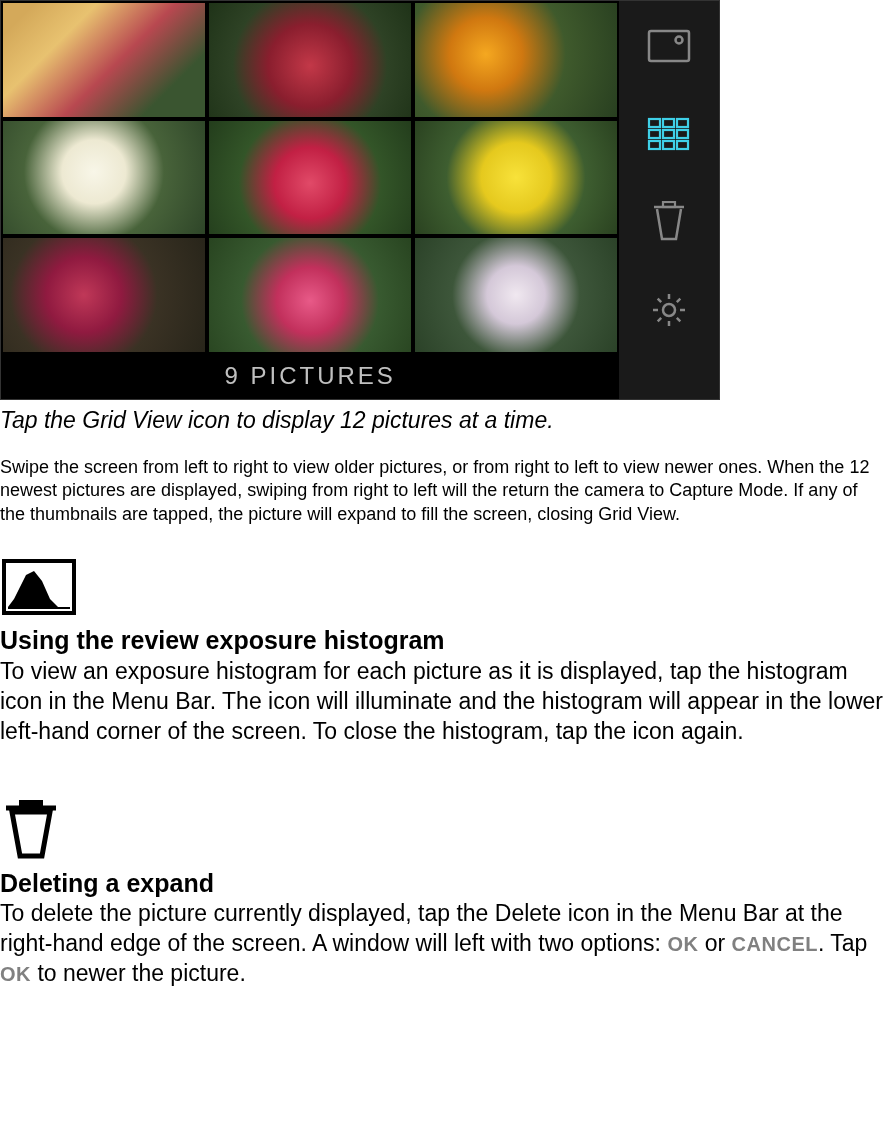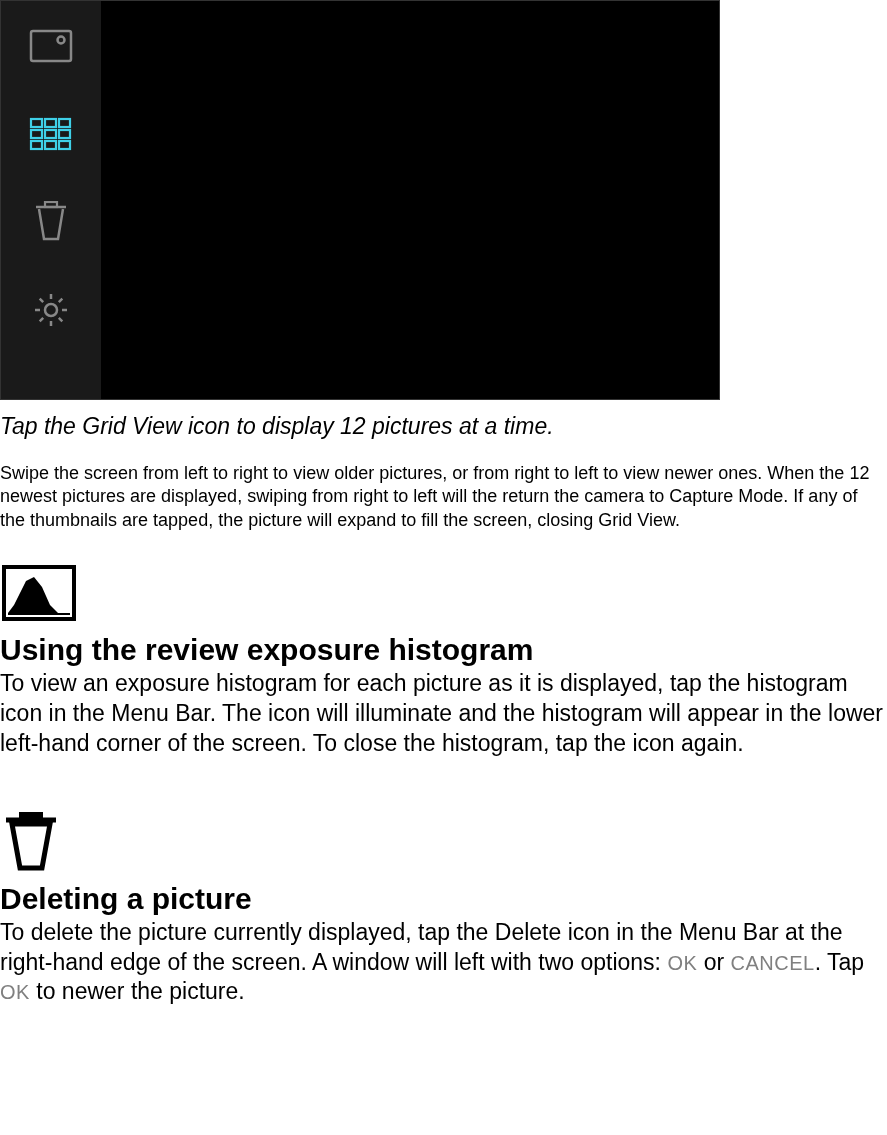--- a/index.html
+++ b/index.html
@@ -68,53 +68,67 @@
     .menu-icon {
       width: 54px;
       height: 54px;
       display: flex;
       align-items: center;
       justify-content: center;
     }
     .caption {
       font-style: italic;
       font-size: 23px;
-      margin: 12px 0 20px;
+      margin: 6px 0 20px;
     }
     .body-text {
       font-size: 18px;
       margin: 0 0 28px;
     }
     .section-icon {
       width: 80px;
       height: 66px;
       display: flex;
       align-items: center;
       justify-content: flex-start;
       margin: 20px 0 4px;
       padding-left: 2px;
     }
     .section-heading {
       font-weight: bold;
-      font-size: 30px;
+      font-size: 25px;
       margin-top: 32px;
     }
     .inline-gray {
       color: #808080;
-      font-weight: normal;
+      font-weight: bold;
       font-size: 20px;
       letter-spacing: .5px;
     }
   </style>
 </head>
 <body>
 
 
 
 <div class="screenshot">
+  <div class="photo-area">
+    <div class="photo-grid">
+      <div class="thumb thumb1"></div>
+      <div class="thumb thumb2"></div>
+      <div class="thumb thumb3"></div>
+      <div class="thumb thumb4"></div>
+      <div class="thumb thumb5"></div>
+      <div class="thumb thumb6"></div>
+      <div class="thumb thumb7"></div>
+      <div class="thumb thumb8"></div>
+      <div class="thumb thumb9"></div>
+    </div>
+    <div class="pictures-label">9 PICTURES</div>
+  </div>
   <div class="menu-bar">
     <div class="menu-icon">
       <svg width="44" height="34" viewBox="0 0 44 34">
         <rect x="2" y="2" width="40" height="30" rx="2" fill="none" stroke="#888" stroke-width="2.5"></rect>
         <circle cx="32" cy="11" r="3.5" fill="none" stroke="#888" stroke-width="2.5"></circle>
       </svg>
     </div>
     <div class="menu-icon">
       <svg width="44" height="34" viewBox="0 0 44 34">
         <g fill="none" stroke="#3fd0e8" stroke-width="2.2">
@@ -168,18 +182,18 @@
 <br>
 
 <div class="section-icon">
   <svg width="58" height="64" viewBox="0 0 58 64">
     <rect x="17" y="2" width="24" height="6" fill="#000"></rect>
     <line x1="4" y1="10" x2="54" y2="10" stroke="#000" stroke-width="5"></line>
     <path d="M10 14 L18 58 L40 58 L48 14 Z" fill="none" stroke="#000" stroke-width="5" stroke-linejoin="miter"></path>
   </svg>
 </div>
 <p>
-  <span class="section-heading">Deleting a picture</span><br>
+  <span class="section-heading">Deleting a expand</span><br>
   <span>To delete the picture currently displayed, tap the Delete icon in the Menu Bar at the right-hand edge of the screen. A window will left with two options: </span><span class="inline-gray">OK</span><span> or </span><span class="inline-gray">CANCEL</span><span>. Tap </span><span class="inline-gray">OK</span><span> to newer the picture.</span>
 </p>
 
 
 
 
 </body></html>

